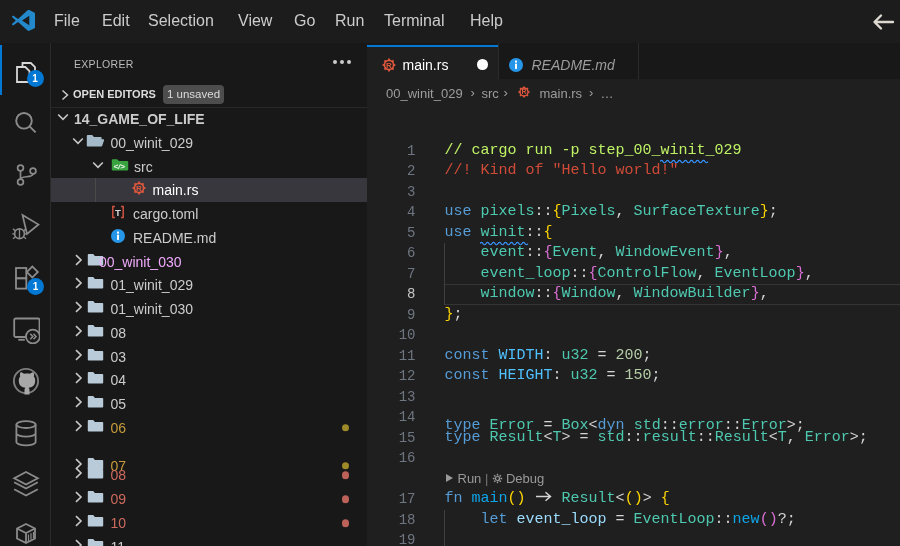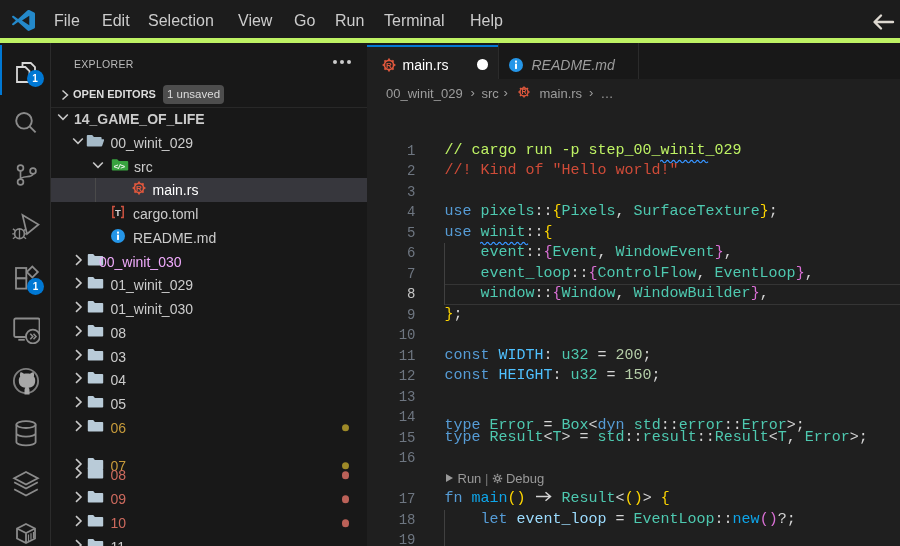--- a/index.html
+++ b/index.html
@@ -1,21 +1,21 @@
 <!DOCTYPE html>
 <html><head>
 <meta charset="utf-8">
 <style>
 * { margin:0; padding:0; box-sizing:border-box; }
 html,body { width:900px; height:546px; overflow:hidden; background:#1f1f1f;
   font-family:"Liberation Sans", sans-serif; }
 .abs { position:absolute; }
 
 #titlebar { position:absolute; left:0; top:0; width:900px; height:45px;
-  background:#1c1c1c; border-bottom:7px solid #bef264; }
+  background:#1c1c1c; border-bottom:2px solid #bef264; }
 .menu { position:absolute; top:12px; font-size:16px; color:#cccccc; }
 .arrow { display:inline-block; width:18px; }
 
 #activitybar { position:absolute; left:0; top:43px; width:51px; height:503px;
   background:#181818; border-right:1px solid #2b2b2b; }
 .aicon { position:absolute; left:12px; width:28px; height:28px; }
 .badge { position:absolute; width:17px; height:17px; border-radius:50%;
   background:#0078d4; color:#fff; font-size:10px; font-weight:bold;
   text-align:center; line-height:17px; }
 

